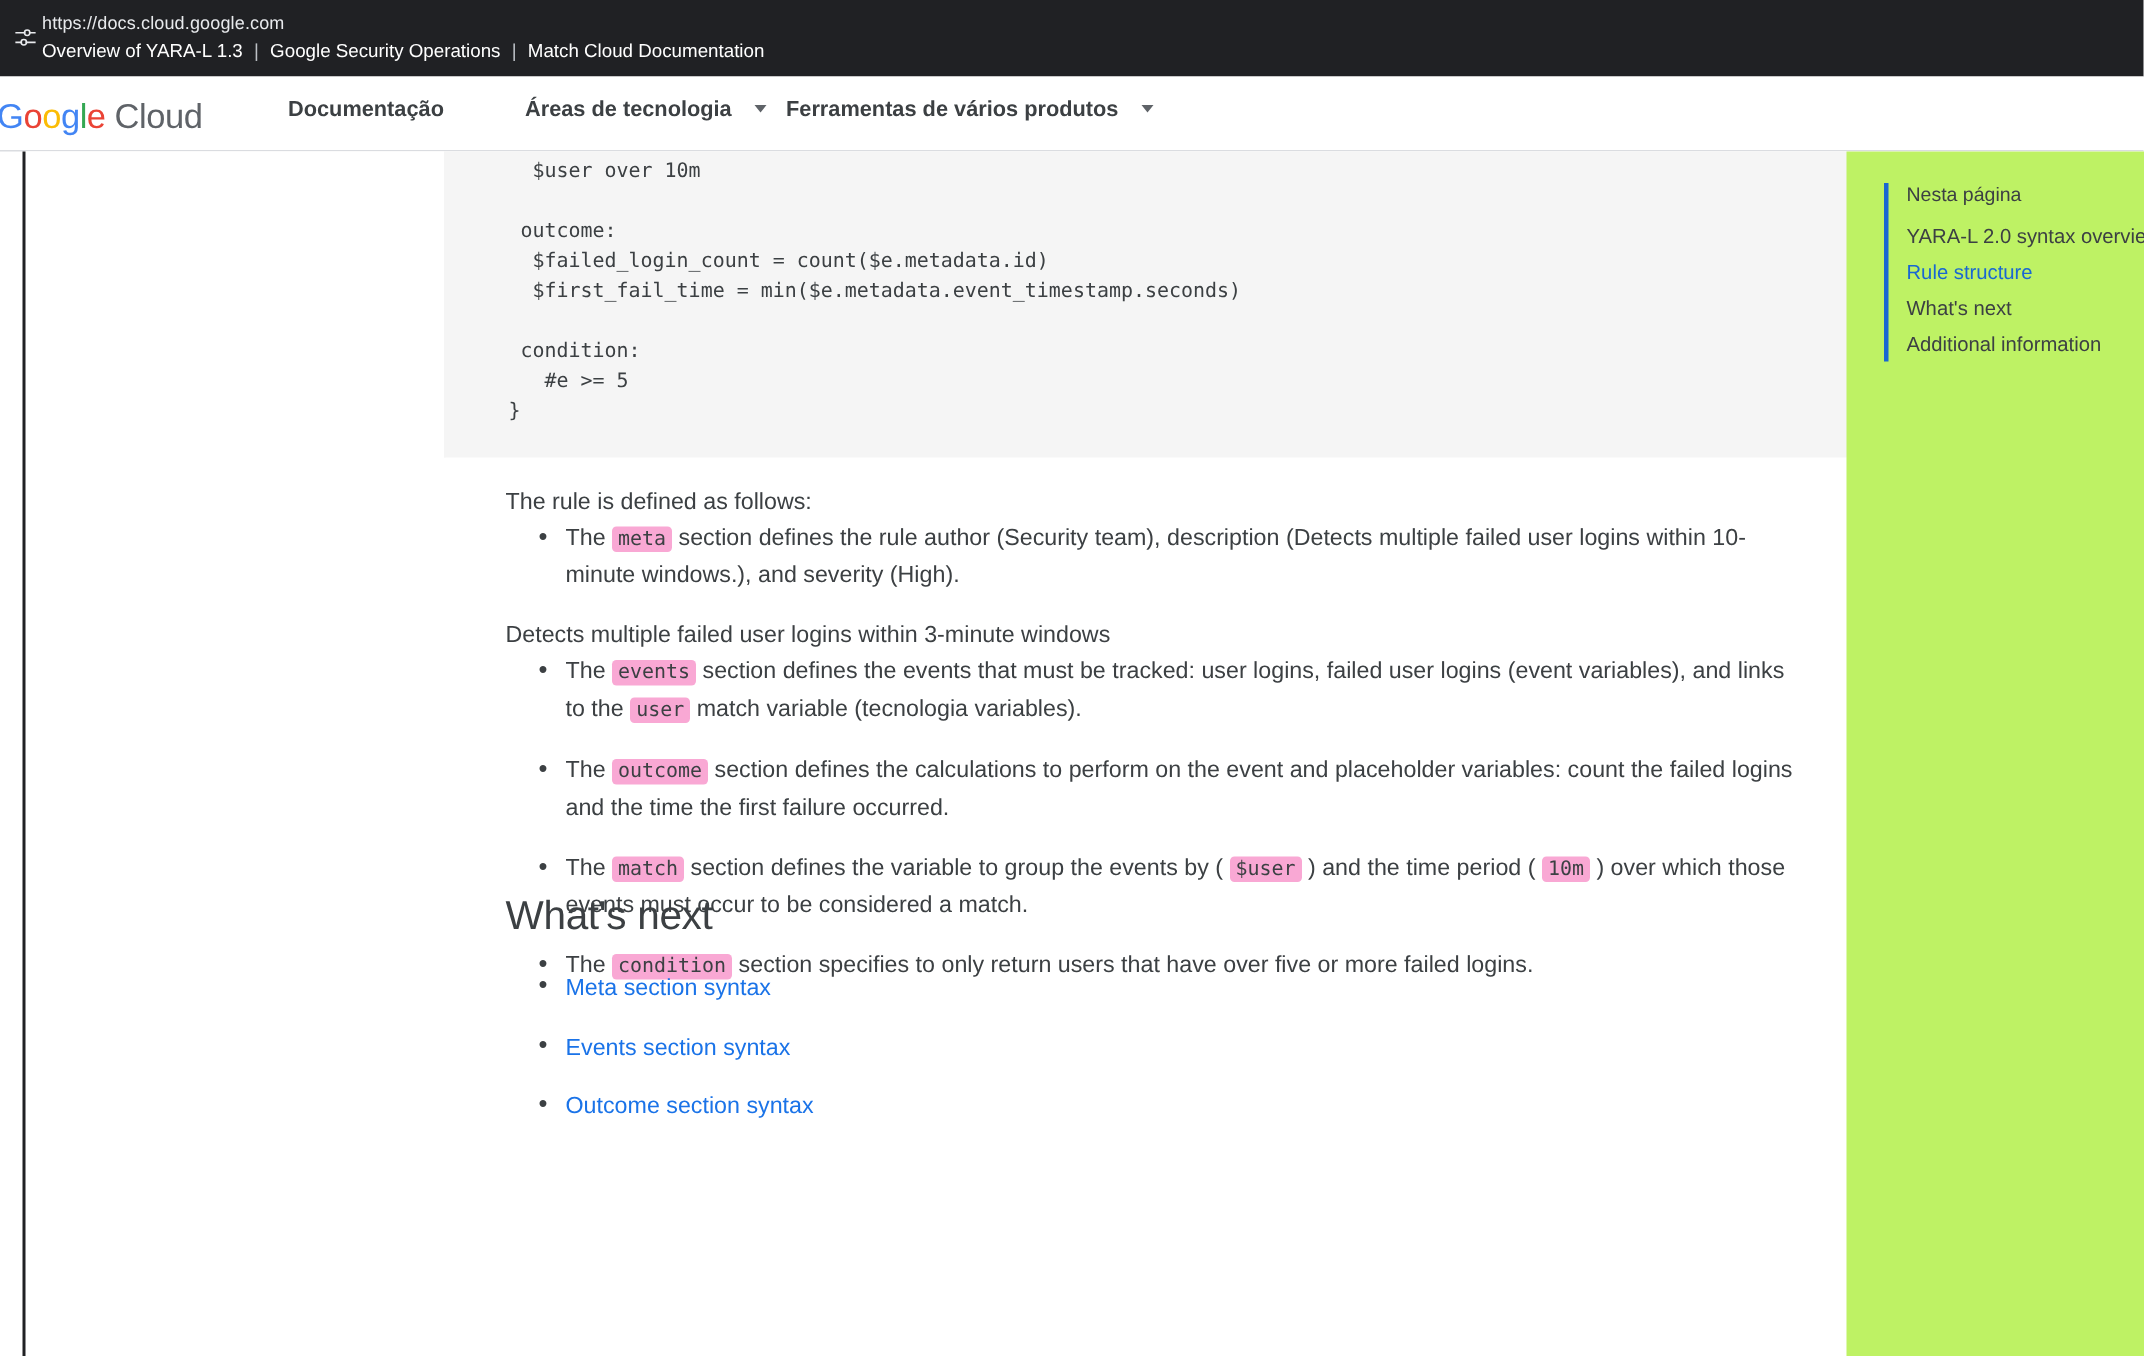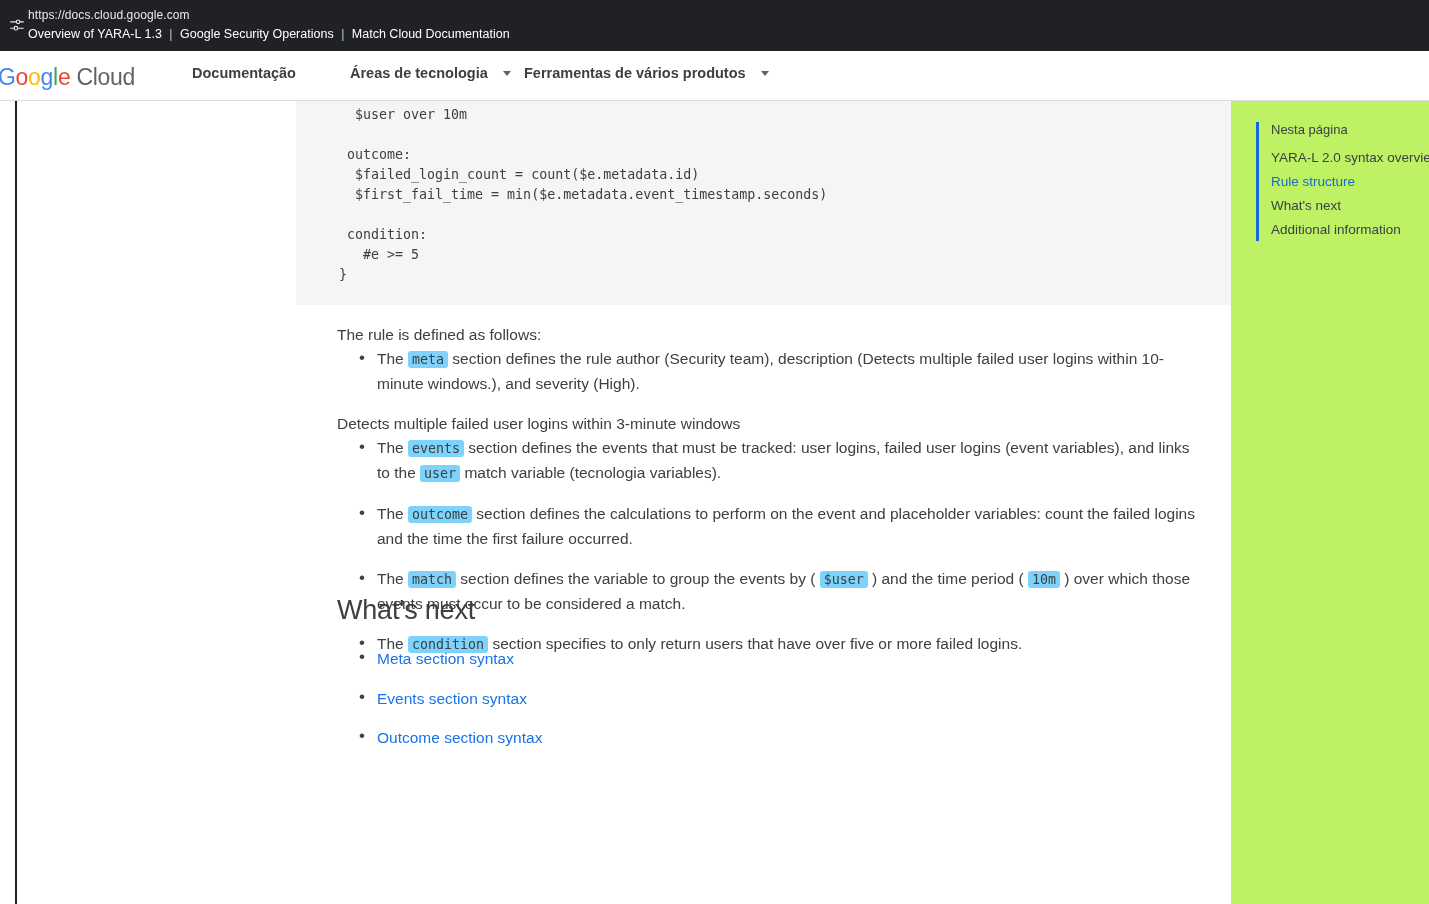--- a/index.html
+++ b/index.html
@@ -185,21 +185,21 @@
   }
   ul.bullets li::before {
     content: "•";
     position: absolute; left: 0; top: -1px;
     color: #3c4043;
     font-size: 17px;
   }
   code.inline {
     font-family: "DejaVu Sans Mono", monospace;
     font-size: 13.3px;
-    background: #7dd3fc;
+    background: #f9a8d4;
     color: #3c4043;
     padding: 1px 4px;
     border-radius: 3px;
   }
   .mid-para { margin: 16px 0 18px 0; }
 
   h2.whats-next {
     position: absolute; left: 41px; top: 494px;
     margin: 0;
     font-size: 27px;

